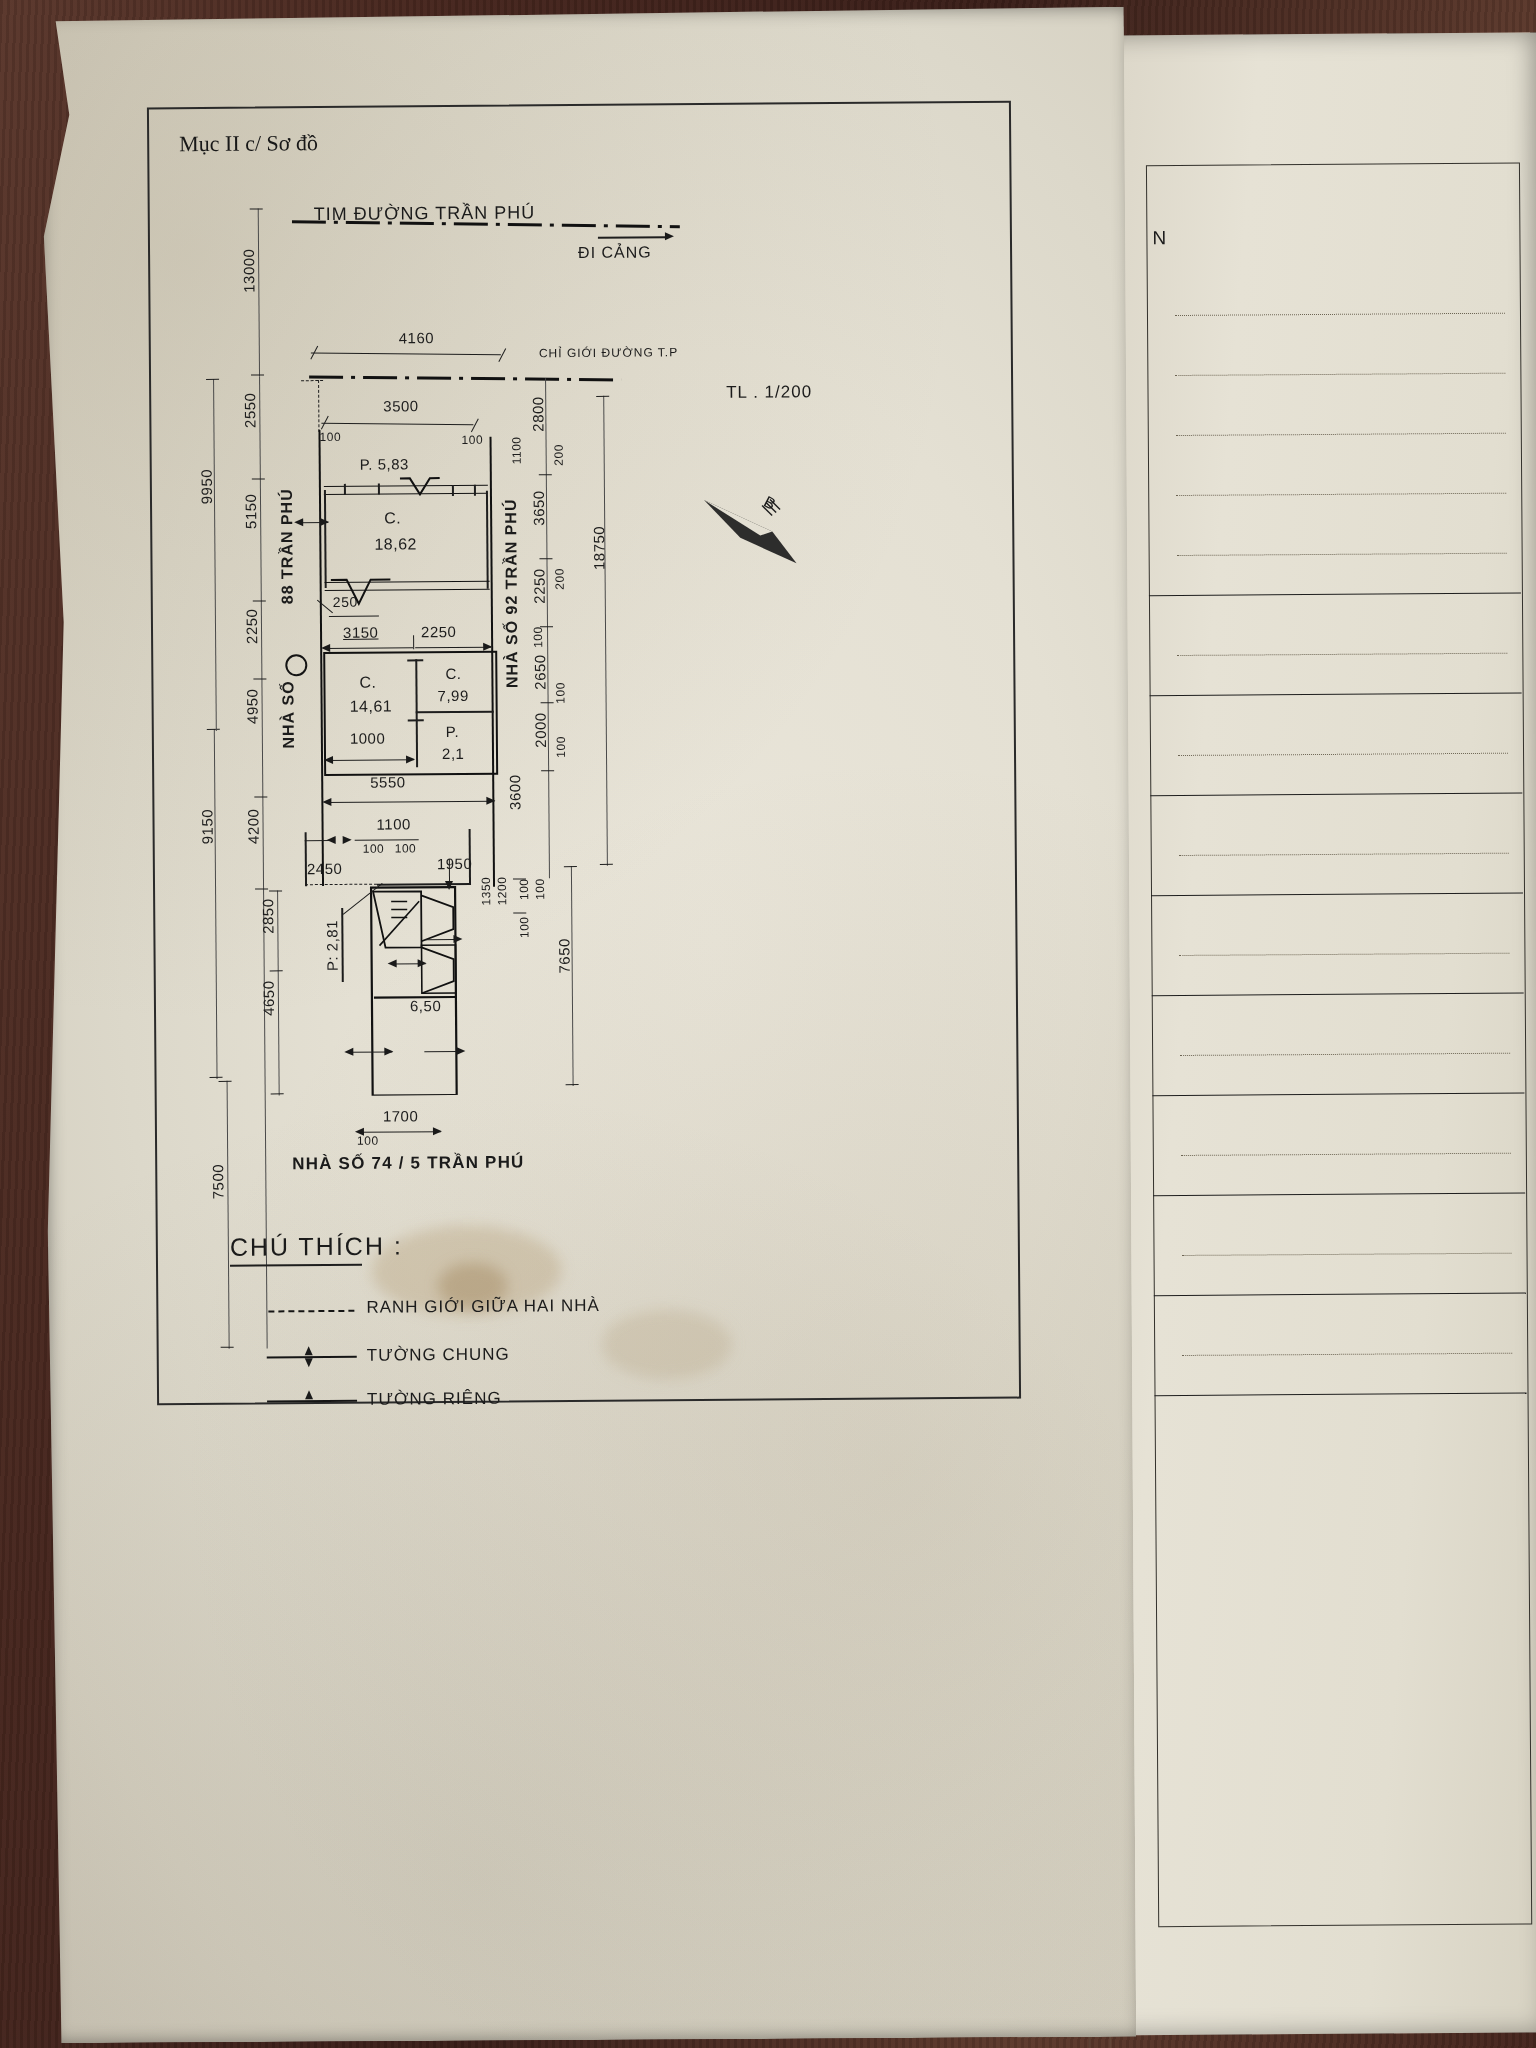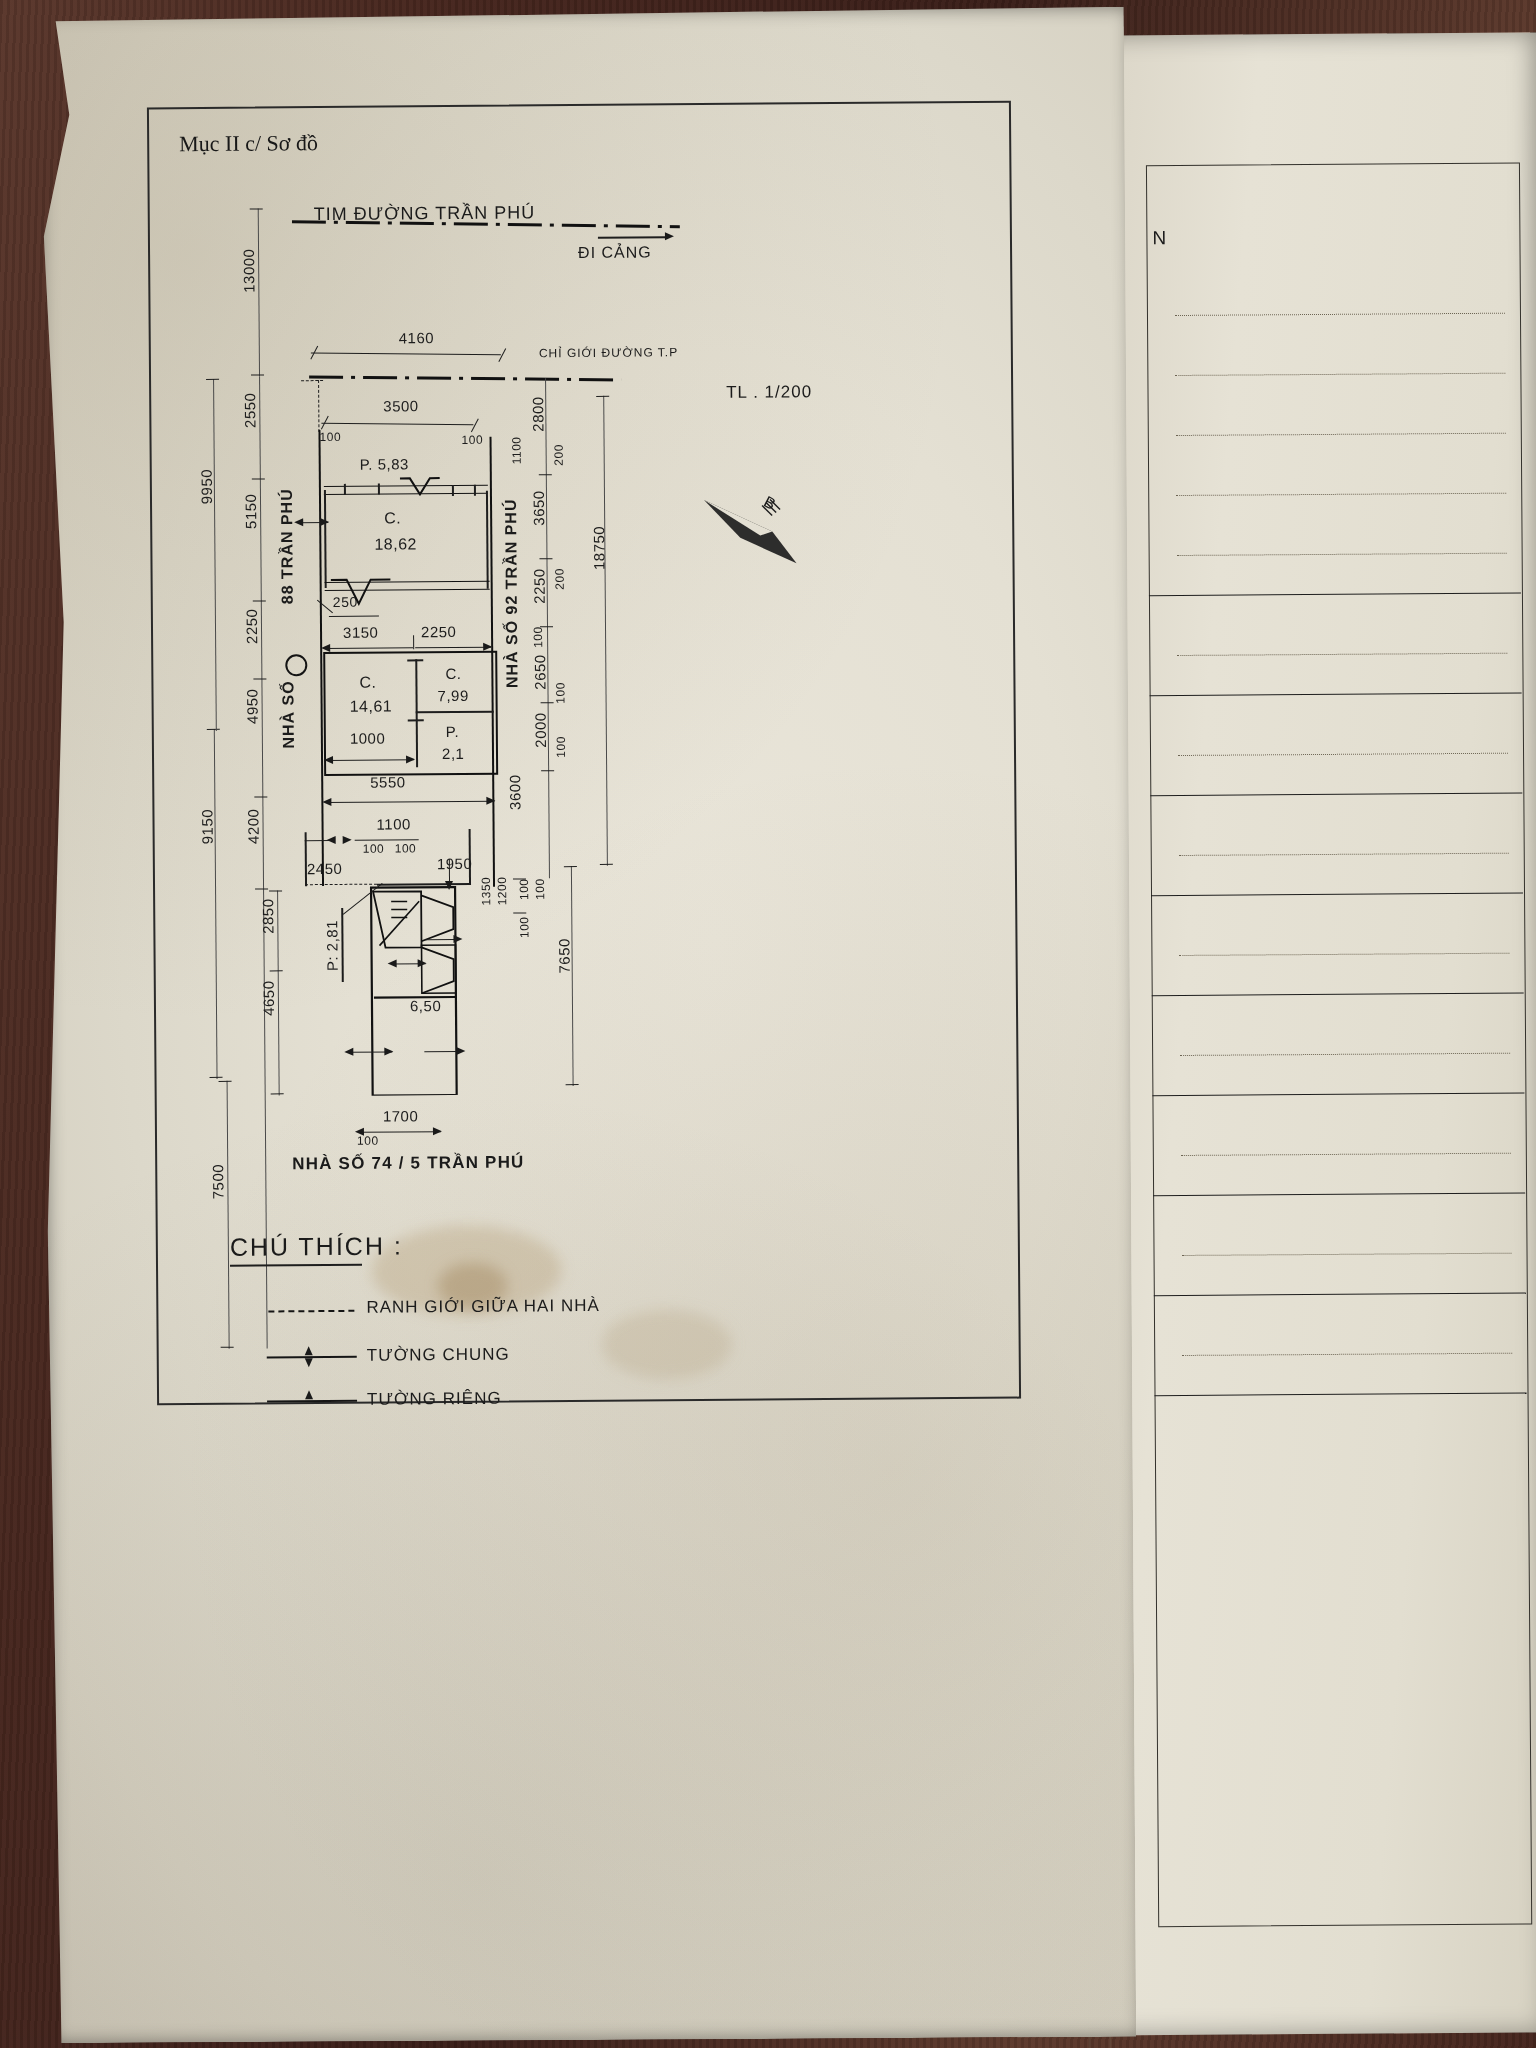--- a/index.html
+++ b/index.html
@@ -257,21 +257,21 @@
   <div class="abs dim" style="left:180px;top:486px;font-size:14px;">250</div>
   <div class="line hl" style="left:176px;top:508px;width:50px;"></div>
   <div class="abs" style="left:162px;top:498px;width:20px;height:1.4px;background:#1b1b1b;transform:rotate(40deg);"></div>
 
   <div class="abs" style="left:178px;top:470px;">
     <svg width="60" height="30" viewBox="0 0 60 30">
       <polyline points="0,2 16,2 28,26 40,2 60,2" fill="none" stroke="#111" stroke-width="2"></polyline>
     </svg>
   </div>
 
-  <div class="abs dim" style="left:190px;top:516px;">3150</div>
+  <div class="abs dim" style="left:190px;top:516px;text-decoration:underline;">3150</div>
   <div class="abs dim" style="left:268px;top:516px;">2250</div>
   <div class="line hl" style="left:172px;top:540px;width:88px;"></div>
   <div class="ahL" style="left:168px;top:536px;"></div>
   <div class="line hl" style="left:262px;top:540px;width:76px;"></div>
   <div class="ahR" style="left:330px;top:536px;"></div>
   <div class="line vl" style="left:260px;top:528px;height:14px;"></div>
 
   <div class="room" style="left:170px;top:544px;width:170px;height:120px;"></div>
   <div class="line vl" style="left:262px;top:552px;width:2px;height:108px;"></div>
   <div class="line hl" style="left:262px;top:604px;width:78px;height:2px;"></div>

